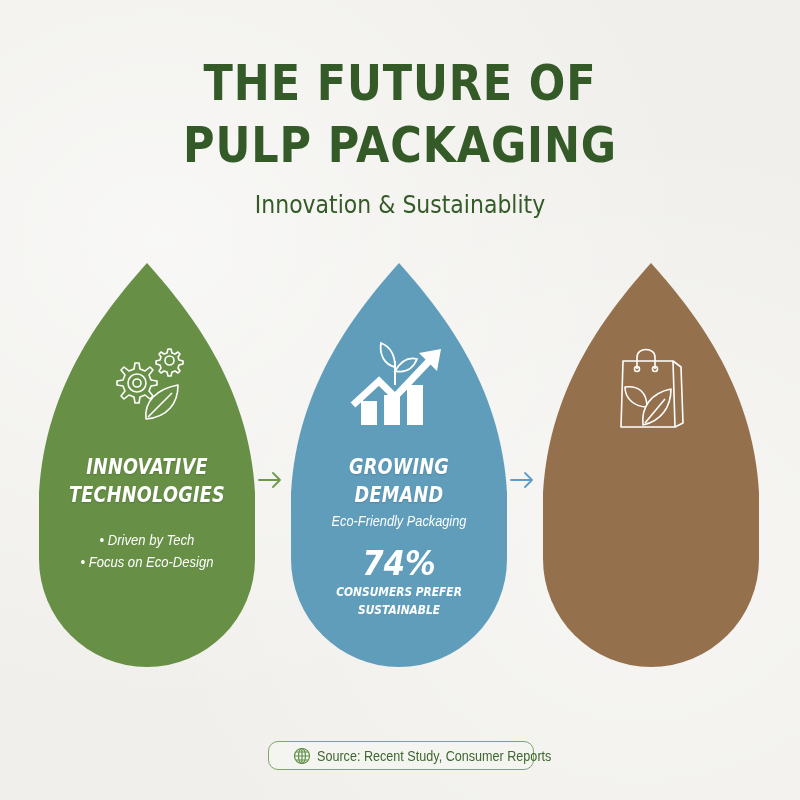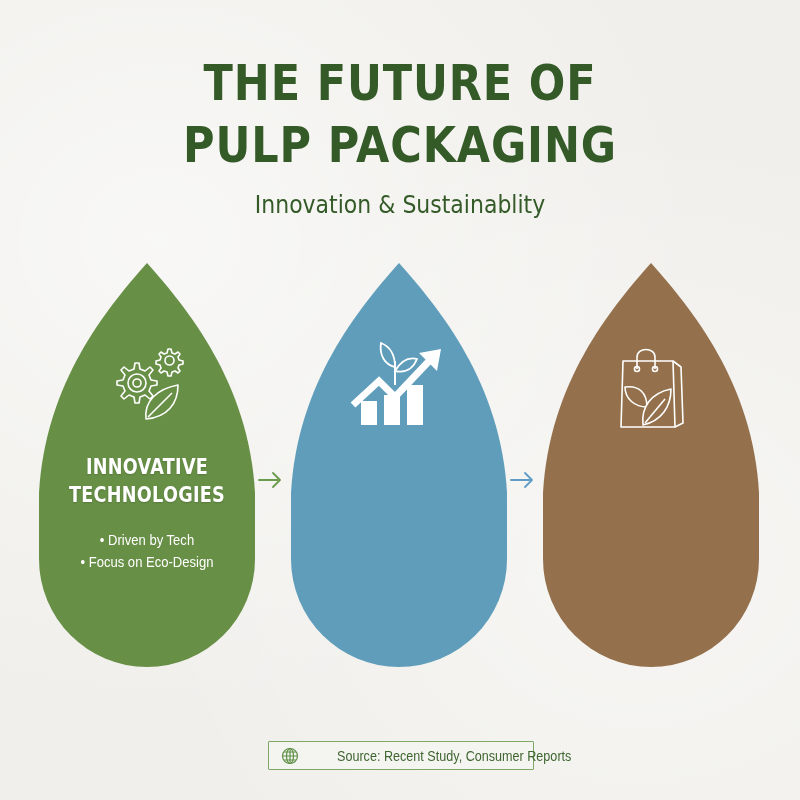--- a/index.html
+++ b/index.html
@@ -33,20 +33,21 @@
       color: #345a28;
       font-family: "DejaVu Sans", sans-serif;
       font-size: 25px;
       transform: scaleX(0.88);
     }
     .drop {
       position: absolute;
       top: 263px;
       width: 220px;
       height: 406px;
+      font-style: italic;
     }
     .drop svg.shape { position: absolute; left: 0; top: 0; }
     .drop .icon { position: absolute; left: 50%; transform: translateX(-50%); top: 78px; }
     .drop .content {
       position: absolute; left: 0; right: 0; top: 190px;
       text-align: center; color: #ffffff;
     }
     .drop .heading {
       font-family: "DejaVu Sans", sans-serif;
       font-weight: 700;
@@ -77,27 +78,26 @@
       font-family: "DejaVu Sans", sans-serif;
       font-weight: 700; font-size: 13px; line-height: 18px;
       transform: scaleX(0.82);
     }
     .arrow { position: absolute; top: 470px; }
     .source {
       position: absolute;
       left: 268px; top: 741px;
       width: 266px; height: 29px;
       border: 1.5px solid #7ea768;
-      border-radius: 1px;
+      border-radius: 10px;
       background: #f4f4f0;
       display: flex; align-items: center;
-      padding-left: 12px;
+      padding-left: 24px;
       color: #3f6630;
       font-size: 14px;
-      gap: 32px;
     }
     .source .globe { margin-right: 6px; display: inline-flex; }
     .source .txt { display: inline-block; transform: scaleX(0.9); transform-origin: left center; white-space: nowrap; }
   </style>
 </head>
 <body>
 
 <div class="paper"></div>
 
 <div class="title">
@@ -154,20 +154,32 @@
       <rect x="58" y="46" width="16" height="40" fill="#fff"></rect>
 
       <path d="M4 66 L 30 42 L 46 58 L 82 20" fill="none" stroke="#fff" stroke-width="7" stroke-linejoin="miter"></path>
       <path d="M70 14 L 92 10 L 88 32 Z" fill="#fff"></path>
 
       <path d="M46 46 L 46 22" stroke="#fff" stroke-width="2" fill="none"></path>
       <path d="M46 28 C 36 26, 30 16, 32 4 C 42 8, 46 16, 46 28 Z" fill="none" stroke="#fff" stroke-width="1.8"></path>
       <path d="M46 32 C 52 22, 60 18, 68 20 C 64 30, 56 34, 46 32 Z" fill="none" stroke="#fff" stroke-width="1.8"></path>
     </svg>
   </span>
+  <div class="content">
+    <div class="heading">
+      <div>GROWING</div>
+      <div>DEMAND</div>
+    </div>
+    <div class="tagline">Eco-Friendly Packaging</div>
+    <div class="stat">74%</div>
+    <div class="stat-label">
+      <div>CONSUMERS PREFER</div>
+      <div>SUSTAINABLE</div>
+    </div>
+  </div>
 </div>
 
 <span class="arrow" style="left:508px;">
   <svg width="28" height="20" viewBox="0 0 28 20" fill="none" stroke="#5f9dc8" stroke-width="1.8" stroke-linecap="round" stroke-linejoin="round">
     <path d="M3 10 H24 M17 3 L24 10 L17 17"></path>
   </svg>
 </span>
 
 <div class="drop" style="left:541px;">
   <svg class="shape" width="220" height="406" viewBox="0 0 220 406">

